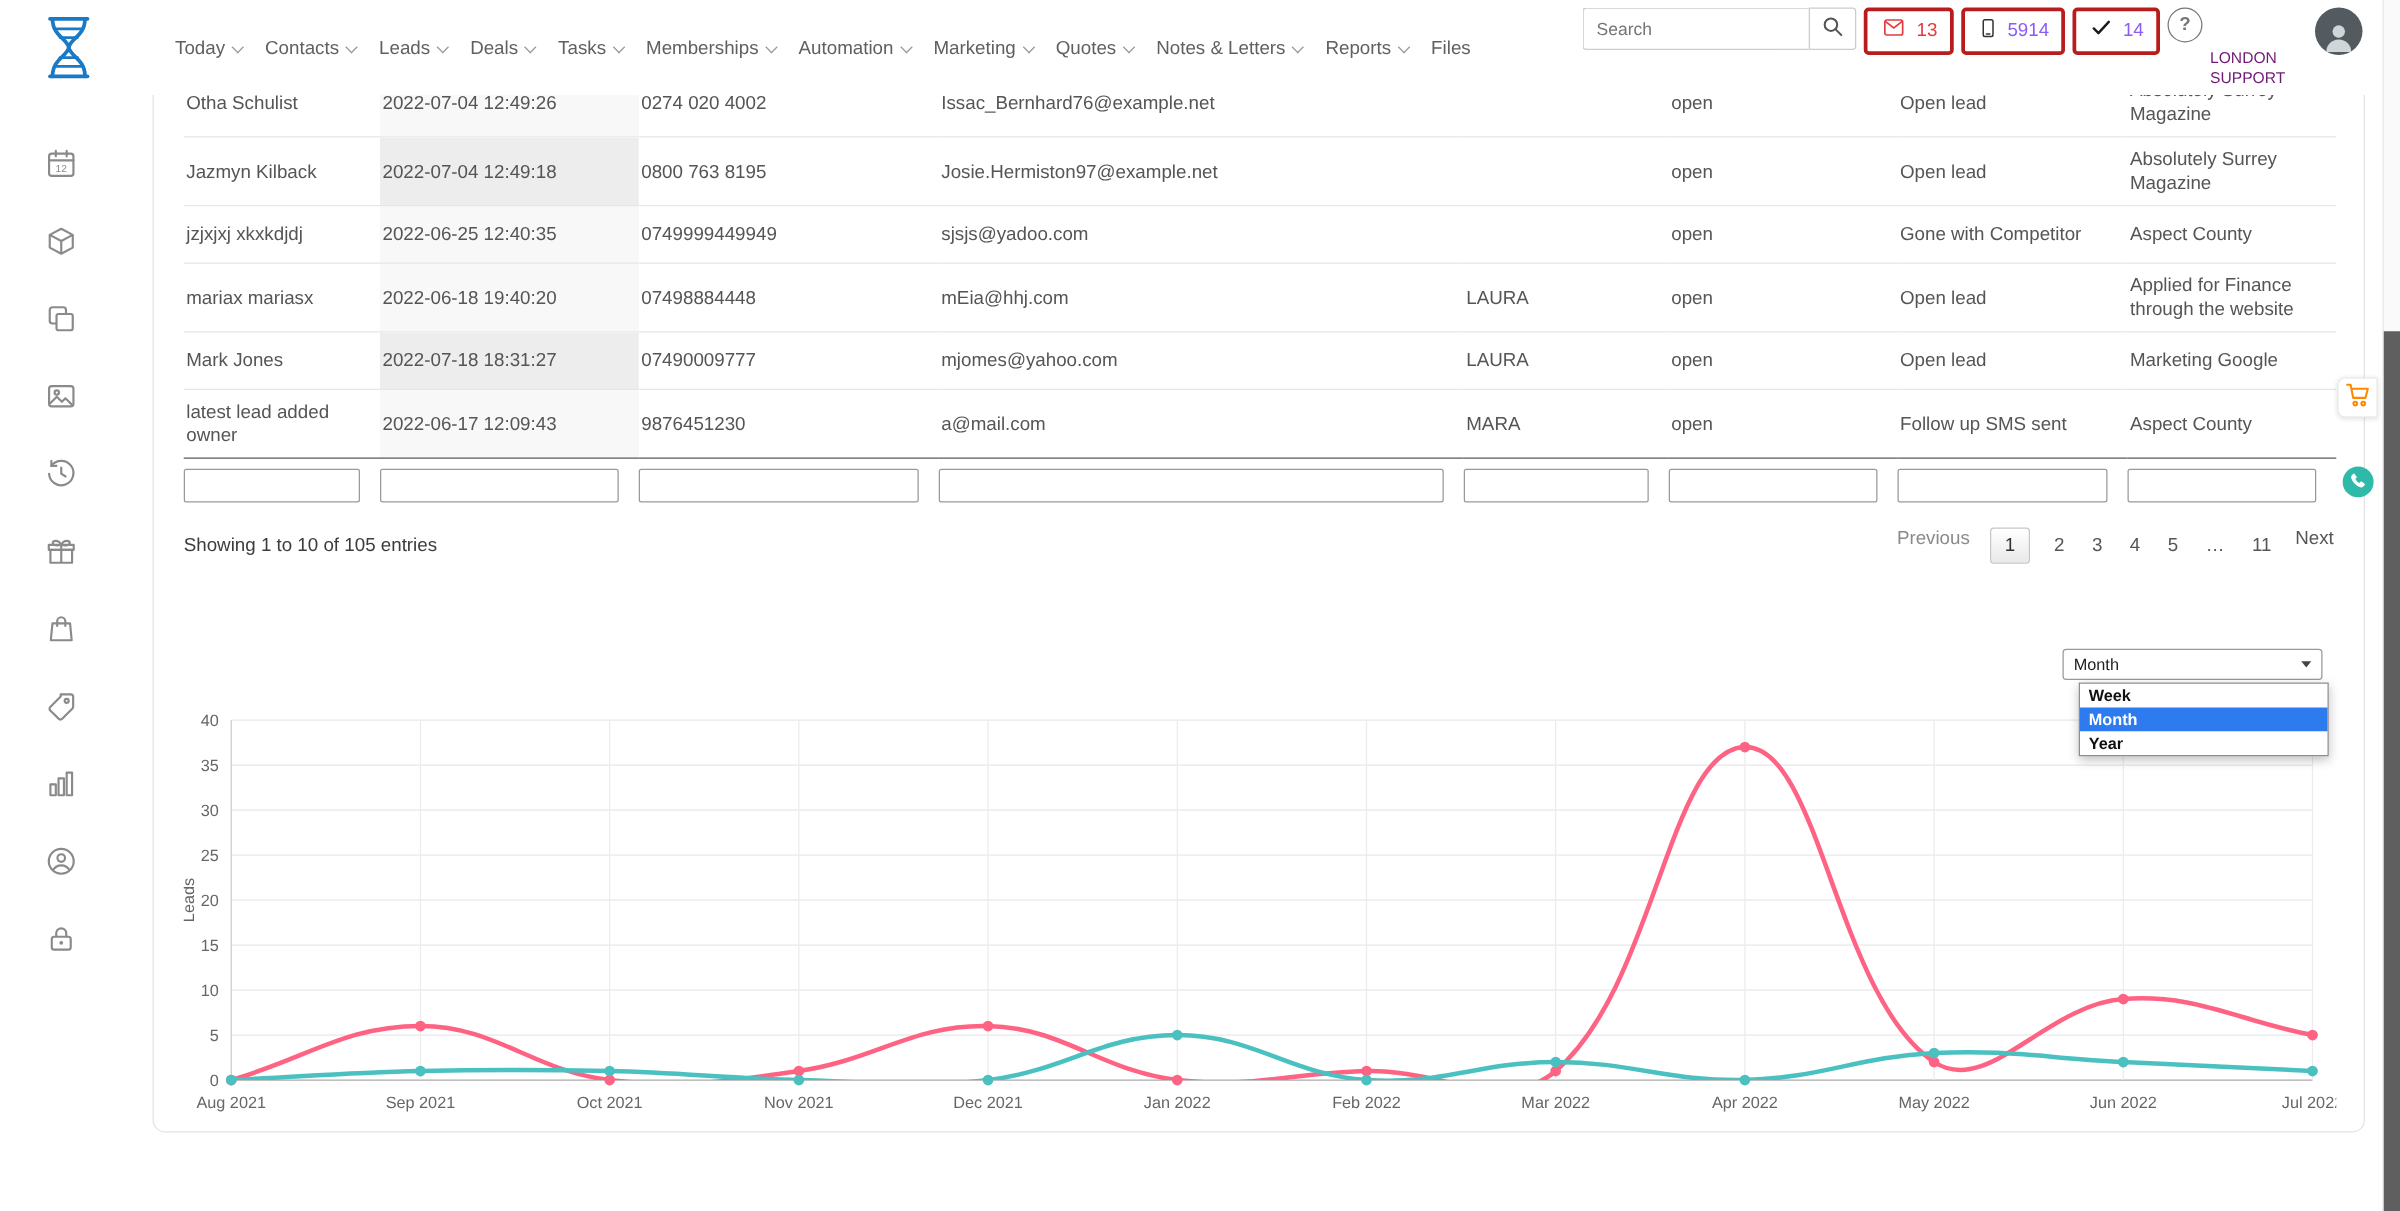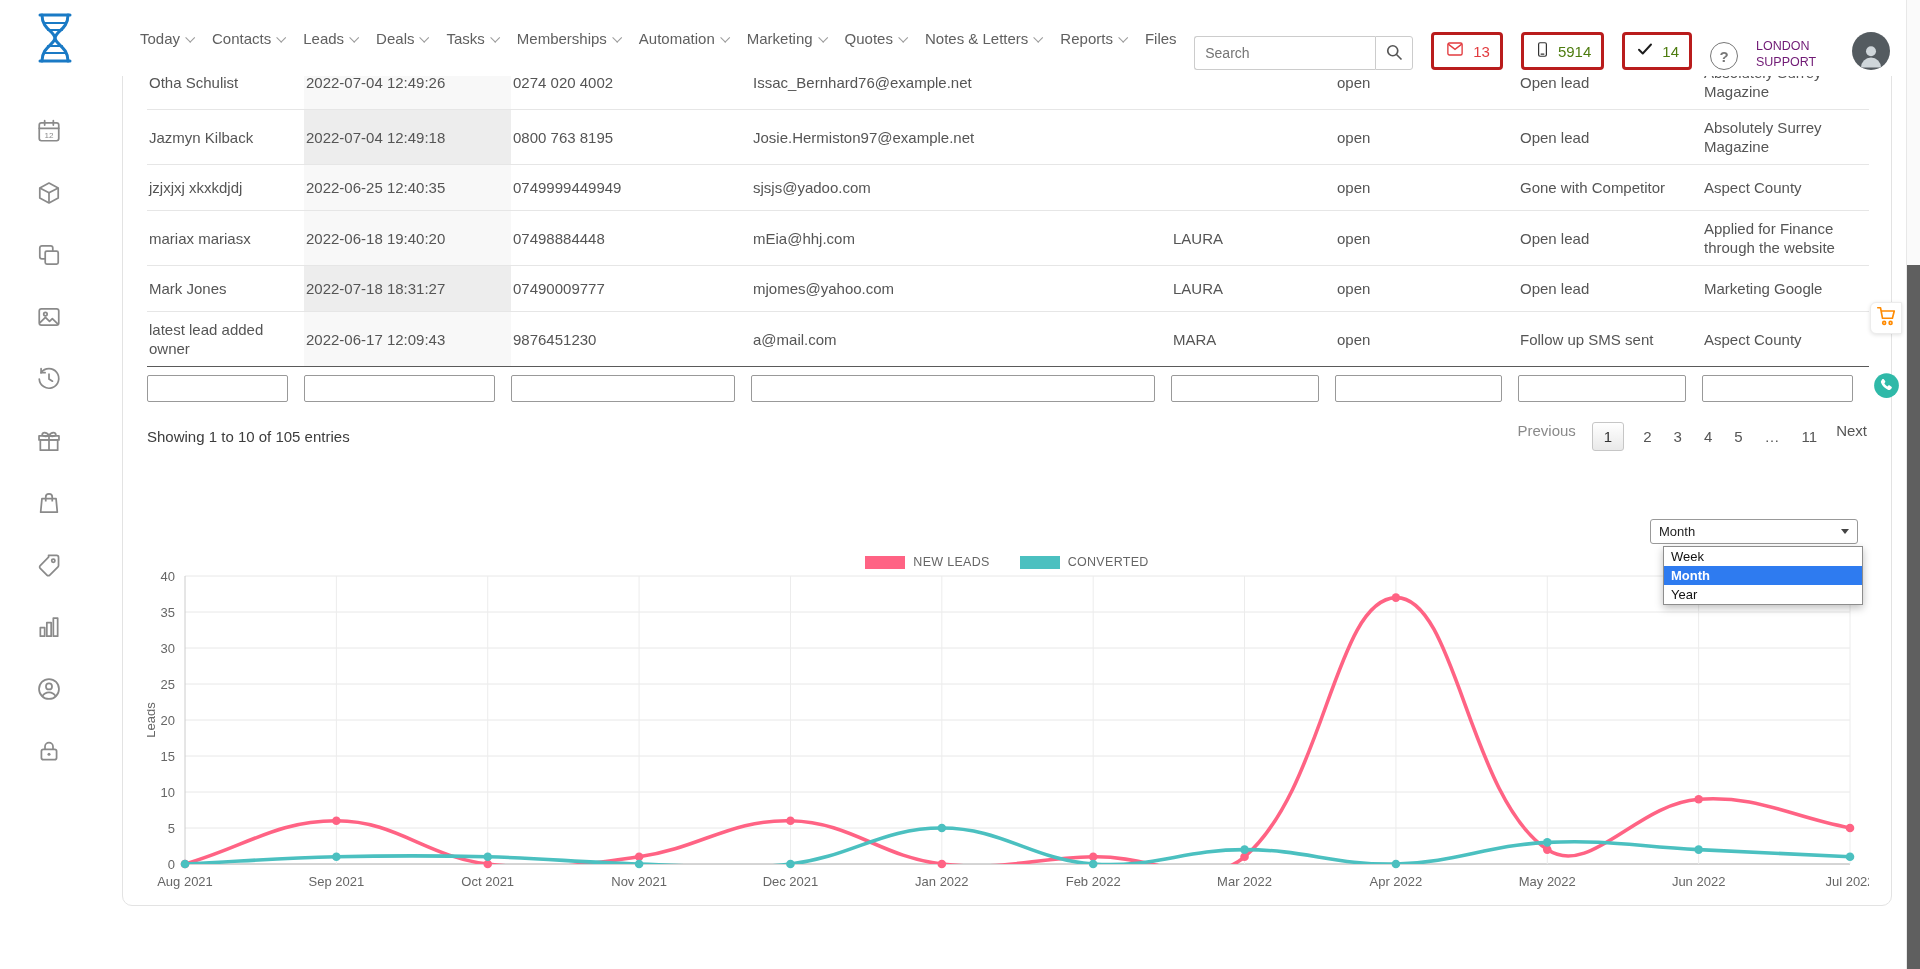--- a/index.html
+++ b/index.html
@@ -61,50 +61,50 @@
     border:1px solid #999;border-radius:3px;background:#fff;
     display:flex;align-items:center;justify-content:space-between;
     padding:0 8px;font-size:13px;color:#222;cursor:pointer;box-sizing:content-box;
   }
   .sel-arrow{width:0;height:0;border-left:4.5px solid transparent;border-right:4.5px solid transparent;border-top:5.5px solid #444;}
   .select-dropdown{
     position:absolute;top:515px;right:28px;width:198px;background:#fff;
     border:1px solid #8d8d8d;box-shadow:0 3px 8px rgba(0,0,0,.25);
     z-index:30;font-size:13px;color:#111;
   }
-  .option{height:17px;line-height:17px;padding:1px 7px;cursor:pointer;}
+  .option{height:17px;line-height:17px;padding:1px 7px;cursor:pointer;font-weight:bold;}
 
   
   .legend{position:absolute;top:524px;left:0;right:0;display:flex;justify-content:center;gap:30px;align-items:center;}
   .legend-item{display:flex;align-items:center;gap:8px;}
   .legend-swatch{width:40px;height:13px;display:inline-block;}
   .legend-label{font-size:12.5px;color:#666;letter-spacing:.3px;}
   svg.chart{position:absolute;left:24px;top:515px;}
   svg.chart text{font-family:"Liberation Sans",sans-serif;}
   .tick{font-size:13px;fill:#666;}
   .axis-title{font-size:13px;fill:#666;}
 
   
   .navbar{
     position:absolute;top:0;left:0;right:0;height:76px;background:#fff;z-index:20;
     display:flex;align-items:center;padding:0 30px 0 32px;box-sizing:border-box;
   }
   .logo{width:46px;height:54px;margin-right:62px;flex:0 0 auto;}
   .nav-menu{display:flex;align-items:center;gap:19px;white-space:nowrap;}
   .nav-item{display:flex;align-items:center;font-size:15px;color:#606060;cursor:pointer;}
   .chevron{width:6px;height:6px;border-right:1.5px solid #9a9a9a;border-bottom:1.5px solid #9a9a9a;transform:rotate(45deg) translateY(-1px);margin-left:6px;display:inline-block;}
-  .nav-right{margin-left:auto;display:flex;align-items:flex-end;gap:18px;}
+  .nav-right{margin-left:auto;display:flex;align-items:flex-start;gap:6px;}
   .search-group{display:flex;align-items:stretch;height:34px;}
   .search-group input{
     width:160px;border:1px solid #ccc;border-right:none;border-radius:3px 0 0 3px;
     padding:0 10px;font-size:14px;color:#333;outline:none;font-family:"Liberation Sans",sans-serif;
   }
   .search-btn{width:38px;border:1px solid #ccc;border-radius:0 3px 3px 0;background:#fff;display:flex;align-items:center;justify-content:center;cursor:pointer;}
   .badge{display:flex;align-items:center;gap:7px;border:3px solid #b91c1c;border-radius:4px;padding:5px 10px;height:22px;cursor:pointer;background:#fff;}
-  .badge-count{font-size:15px;color:#4d7c0f;}
+  .badge-count{font-size:15px;color:#8b5cf6;}
   .badge.mail .badge-count{color:#e23b3f;}
   .help{width:26px;height:26px;border:1.6px solid #777;border-radius:50%;display:flex;align-items:center;justify-content:center;font-size:15px;font-weight:bold;color:#777;cursor:pointer;}
   .account-label{width:78px;font-size:12.5px;line-height:1.3;color:#701a75;margin-top:32px;}
   .avatar{width:38px;height:38px;border-radius:50%;background:#545b60;display:flex;align-items:flex-end;justify-content:center;overflow:hidden;cursor:pointer;}
 
   
   .sidebar{
     position:absolute;top:76px;left:0;width:98px;bottom:0;background:#fff;z-index:18;
     display:flex;flex-direction:column;align-items:center;padding-top:42px;gap:36px;box-sizing:border-box;
   }
@@ -233,30 +233,20 @@
     <div class="chart-select">
       <span>Month</span>
       <span class="sel-arrow"></span>
     </div>
     <div class="select-dropdown">
         <div class="option">Week</div>
         <div class="option" style="background: rgb(46, 123, 240); color: rgb(255, 255, 255); font-weight: bold;">Month</div>
         <div class="option">Year</div>
       </div>
 
-    <div class="legend">
-        <div class="legend-item">
-          <span class="legend-swatch" style="background: rgb(255, 99, 132);"></span>
-          <span class="legend-label">NEW LEADS</span>
-        </div>
-        <div class="legend-item">
-          <span class="legend-swatch" style="background: rgb(75, 192, 192);"></span>
-          <span class="legend-label">CONVERTED</span>
-        </div>
-      </div>
     <svg class="chart" width="1722" height="345" viewBox="0 0 1722 345">
         <defs>
           <clipPath id="plotclip">
             <rect x="38" y="0" width="1665" height="318"></rect>
           </clipPath>
         </defs>
         <line x1="38" x2="1703" y1="318" y2="318" stroke="#aaaaaa" stroke-width="1"></line>
         <text class="tick" x="28" y="322.5" text-anchor="end">0</text>
         <line x1="38" x2="1703" y1="282" y2="282" stroke="#e8e8e8" stroke-width="1"></line>
         <text class="tick" x="28" y="286.5" text-anchor="end">5</text>

